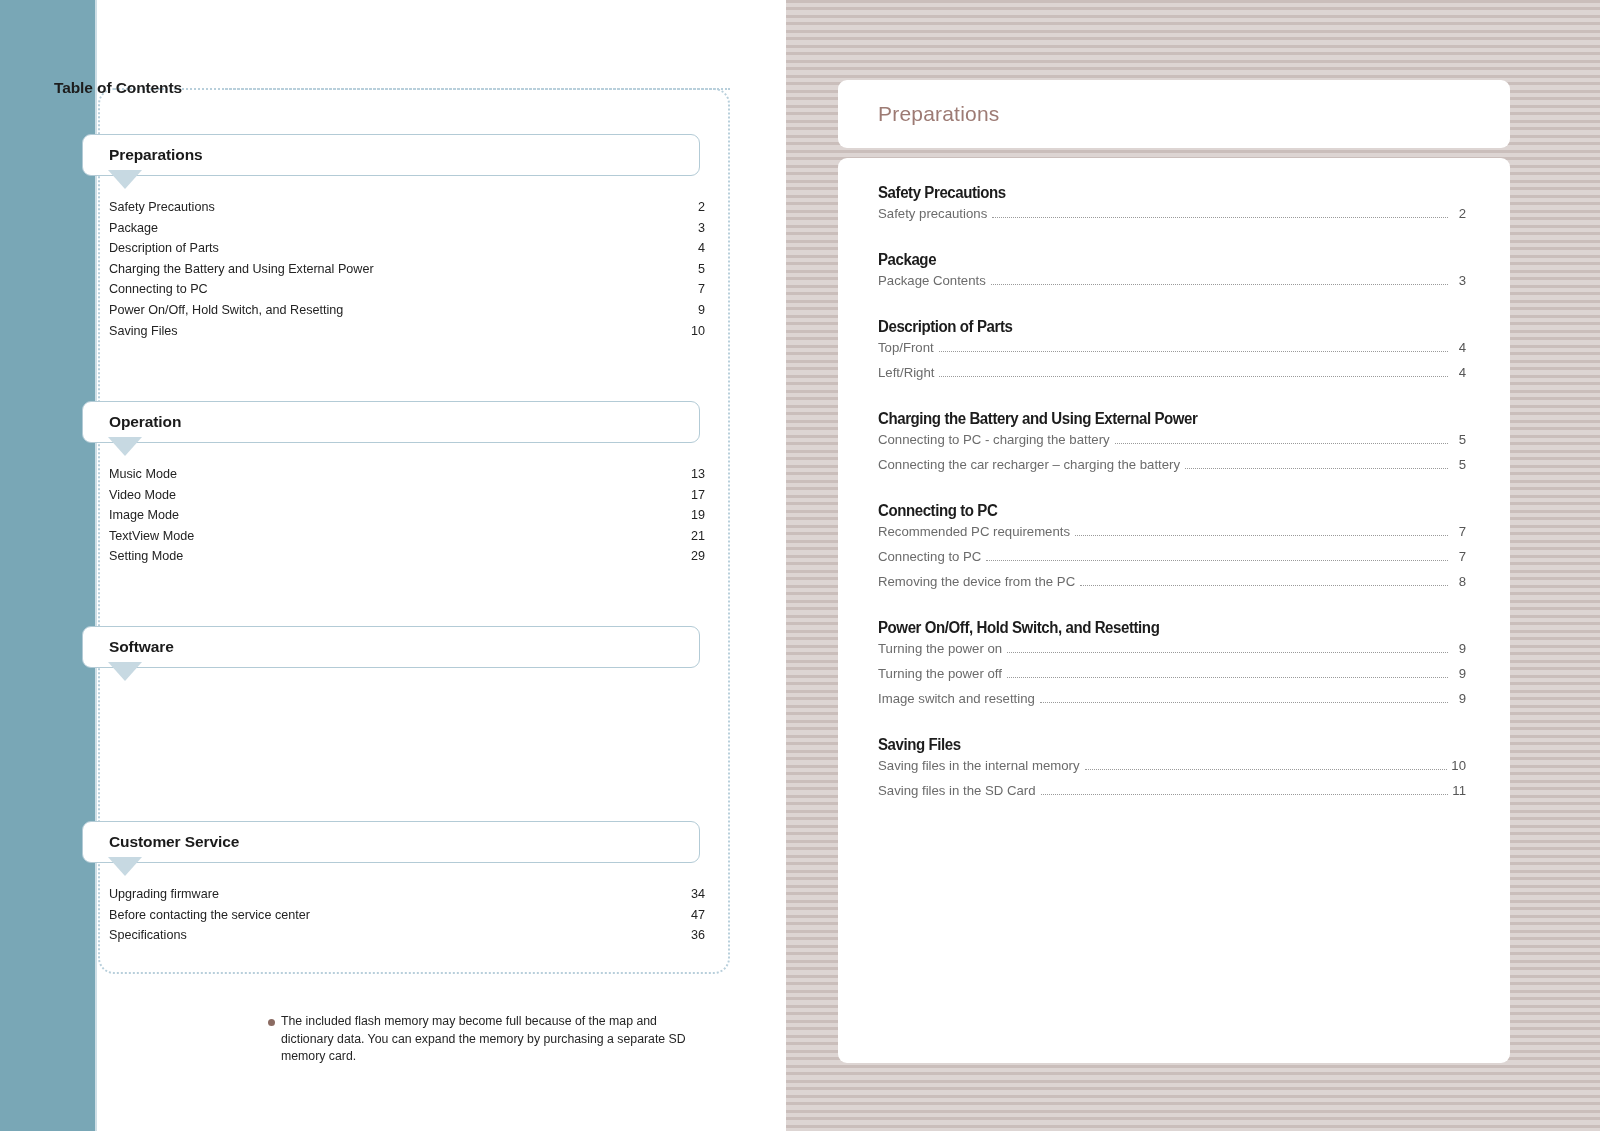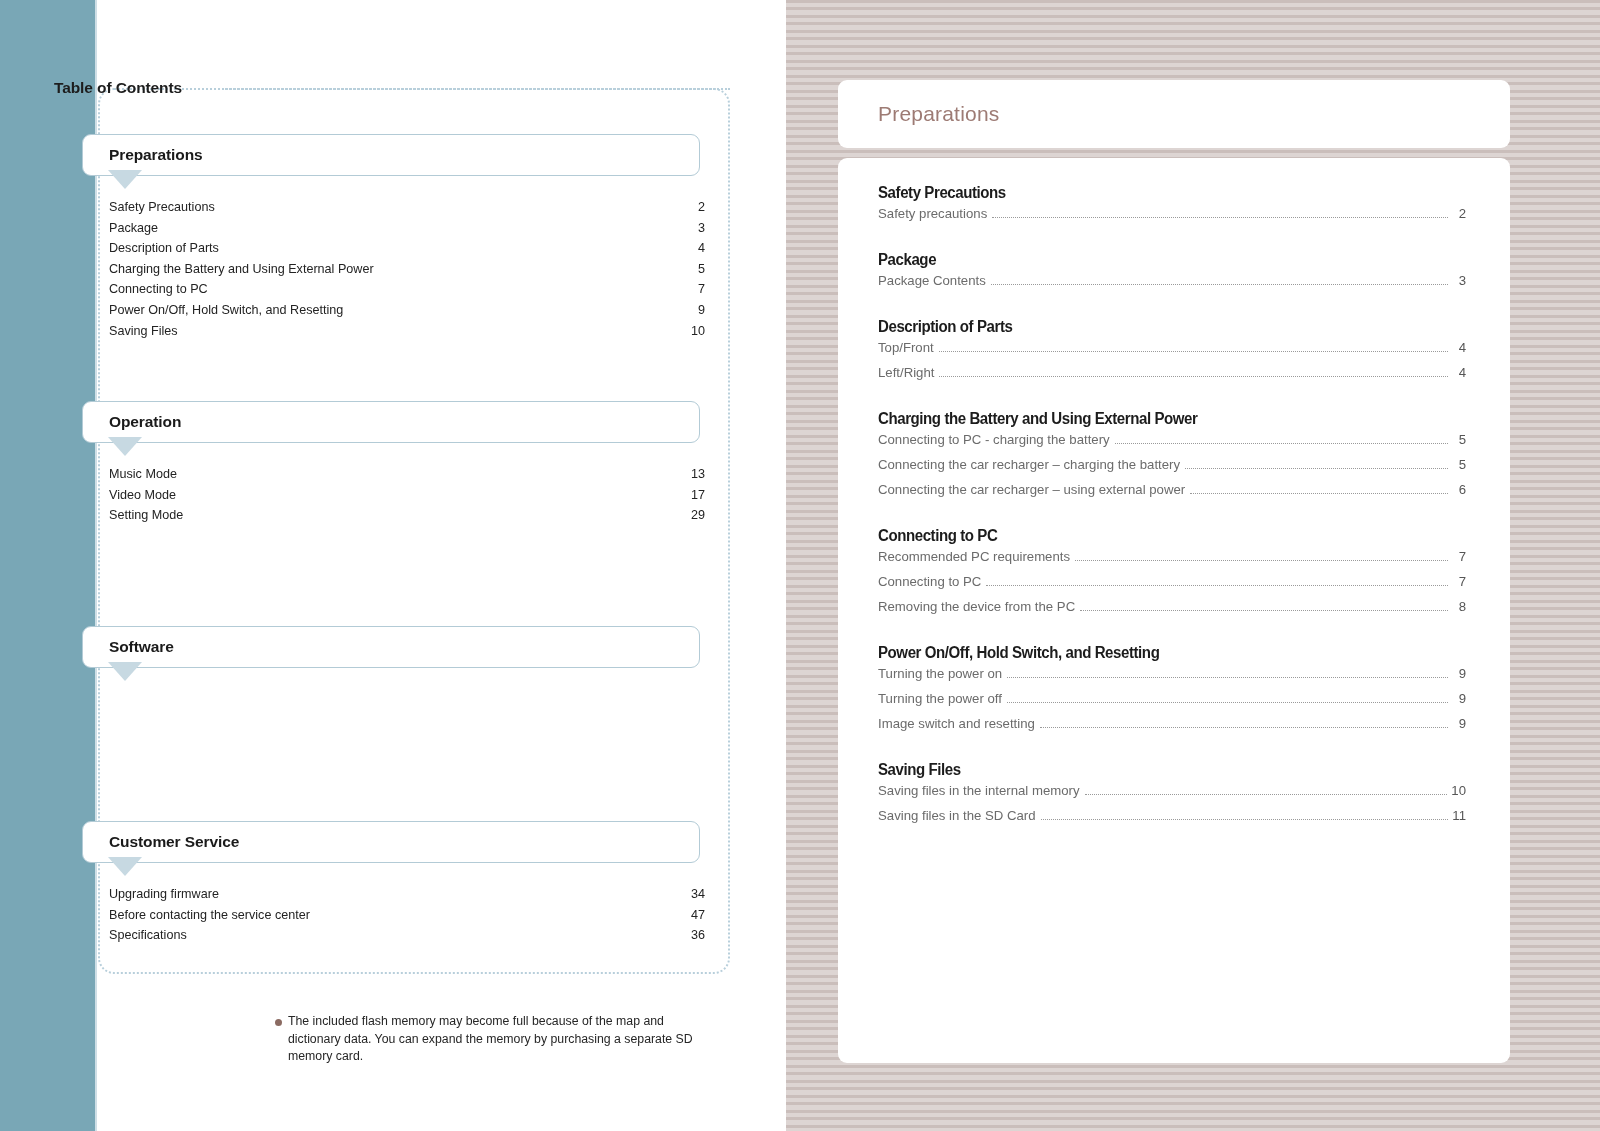--- a/index.html
+++ b/index.html
@@ -126,21 +126,21 @@
   .entry-page {
     font-size: 12.6px;
     color: #232323;
     text-align: right;
     width: 22px;
   }
 
   
   #footnote {
     position: absolute;
-    left: 275px;
+    left: 268px;
     top: 1013px;
     width: 440px;
     display: flex;
     align-items: flex-start;
   }
   #footnote-bullet {
     width: 7px; height: 7px;
     border-radius: 50%;
     background: #8b6b62;
     margin-top: 6px;
@@ -307,20 +307,30 @@
         <span class="entry-label">Music Mode</span>
         <span class="entry-spacer"></span>
         <span class="entry-page">13</span>
       </div>
       <div class="entry-row">
         <span class="entry-label">Video Mode</span>
         <span class="entry-spacer"></span>
         <span class="entry-page">17</span>
       </div>
       <div class="entry-row">
+        <span class="entry-label">Image Mode</span>
+        <span class="entry-spacer"></span>
+        <span class="entry-page">19</span>
+      </div>
+      <div class="entry-row">
+        <span class="entry-label">TextView Mode</span>
+        <span class="entry-spacer"></span>
+        <span class="entry-page">21</span>
+      </div>
+      <div class="entry-row">
         <span class="entry-label">Setting Mode</span>
         <span class="entry-spacer"></span>
         <span class="entry-page">29</span>
       </div>
     </div>
   </div>
 
   <div class="section-block" style="top:626px;">
     <div class="section-header">
       <span class="section-title">Software</span>
@@ -404,25 +414,20 @@
       <div class="r-row">
         <span class="r-label">Connecting to PC - charging the battery</span>
         <span class="r-dots"></span>
         <span class="r-page">5</span>
       </div>
       <div class="r-row">
         <span class="r-label">Connecting the car recharger – charging the battery</span>
         <span class="r-dots"></span>
         <span class="r-page">5</span>
       </div>
-      <div class="r-row">
-        <span class="r-label">Connecting the car recharger – using external power</span>
-        <span class="r-dots"></span>
-        <span class="r-page">6</span>
-      </div>
     </div>
 
     <div class="r-group">
       <div class="r-heading">Connecting to PC</div>
       <div class="r-row">
         <span class="r-label">Recommended PC requirements</span>
         <span class="r-dots"></span>
         <span class="r-page">7</span>
       </div>
       <div class="r-row">

